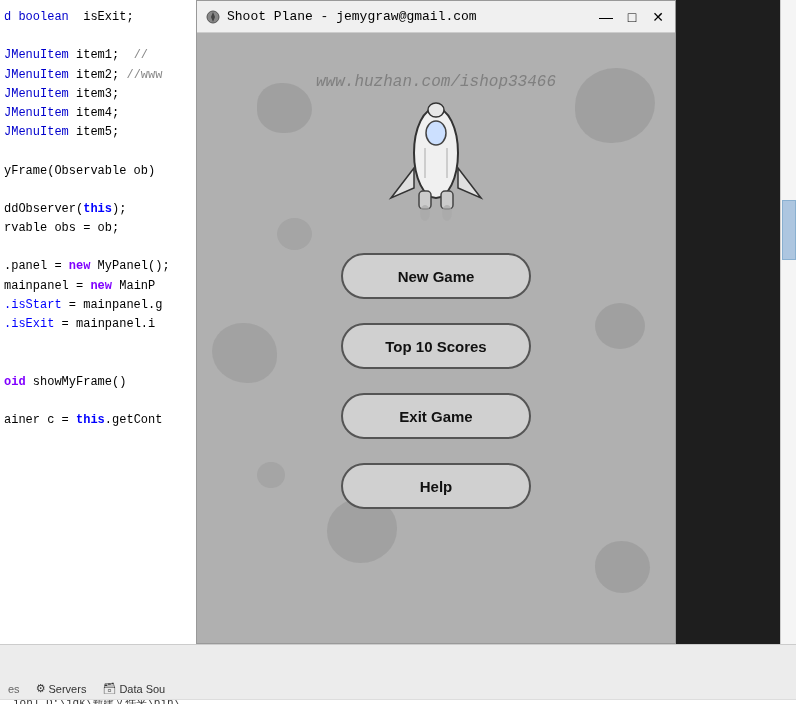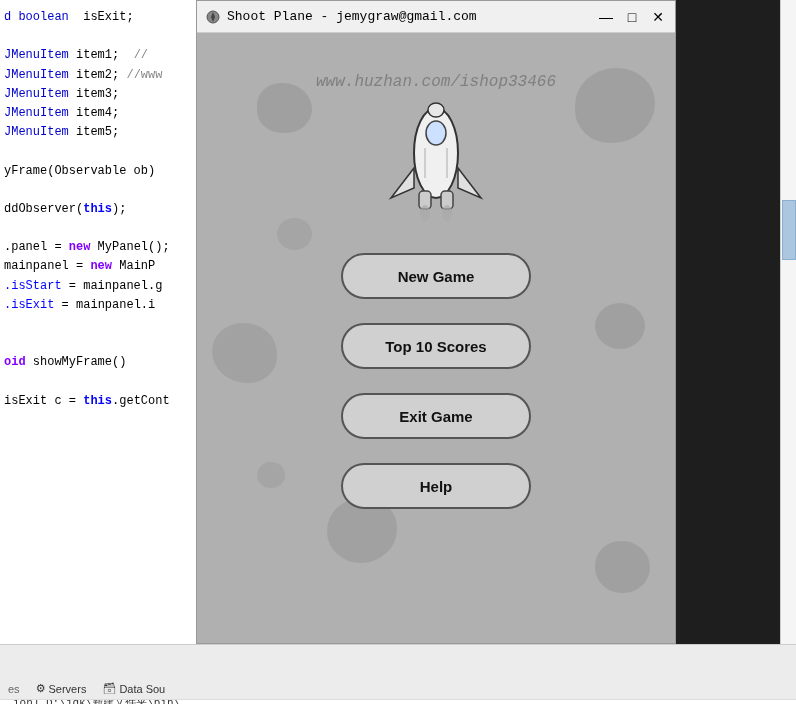--- a/index.html
+++ b/index.html
@@ -219,30 +219,31 @@
   <div class="code-line">&nbsp;</div>
   <div class="code-line"><span class="code-type">JMenuItem</span> <span class="code-var">item1</span>; &nbsp;<span class="code-comment">// </span></div>
   <div class="code-line"><span class="code-type">JMenuItem</span> <span class="code-var">item2</span>; <span class="code-comment">//www</span></div>
   <div class="code-line"><span class="code-type">JMenuItem</span> <span class="code-var">item3</span>;</div>
   <div class="code-line"><span class="code-type">JMenuItem</span> <span class="code-var">item4</span>;</div>
   <div class="code-line"><span class="code-type">JMenuItem</span> <span class="code-var">item5</span>;</div>
   <div class="code-line">&nbsp;</div>
   <div class="code-line"><span class="code-var">yFrame(Observable ob)</span></div>
   <div class="code-line">&nbsp;</div>
   <div class="code-line"><span class="code-var">ddObserver(</span><span class="code-this">this</span><span class="code-var">);</span></div>
+  <div class="code-line"><span class="code-var">rvable obs = ob;</span></div>
   <div class="code-line">&nbsp;</div>
   <div class="code-line"><span class="code-var">.panel = </span><span class="code-keyword">new</span><span class="code-var"> MyPanel();</span></div>
   <div class="code-line"><span class="code-var">mainpanel = </span><span class="code-keyword">new</span><span class="code-var"> MainP</span></div>
   <div class="code-line"><span style="color:#0000ff">.isStart</span><span class="code-var"> = mainpanel.g</span></div>
   <div class="code-line"><span style="color:#0000ff">.isExit</span><span class="code-var">  = mainpanel.i</span></div>
   <div class="code-line">&nbsp;</div>
   <div class="code-line">&nbsp;</div>
   <div class="code-line"><span class="code-keyword">oid</span><span class="code-var"> showMyFrame()</span></div>
   <div class="code-line">&nbsp;</div>
-  <div class="code-line"><span class="code-var">isExit c = </span><span class="code-this">this</span><span class="code-var">.getCont</span></div>
+  <div class="code-line"><span class="code-var">ainer c = </span><span class="code-this">this</span><span class="code-var">.getCont</span></div>
 </div>
 
 <div class="game-window">
 
   <div class="title-bar">
     <div class="title-bar-icon">
       <svg width="16" height="16" viewBox="0 0 16 16">
         <circle cx="8" cy="8" r="6" fill="#888" stroke="#555" stroke-width="1"></circle>
         <polygon points="8,3 10,8 8,13 6,8" fill="#444"></polygon>
       </svg>

